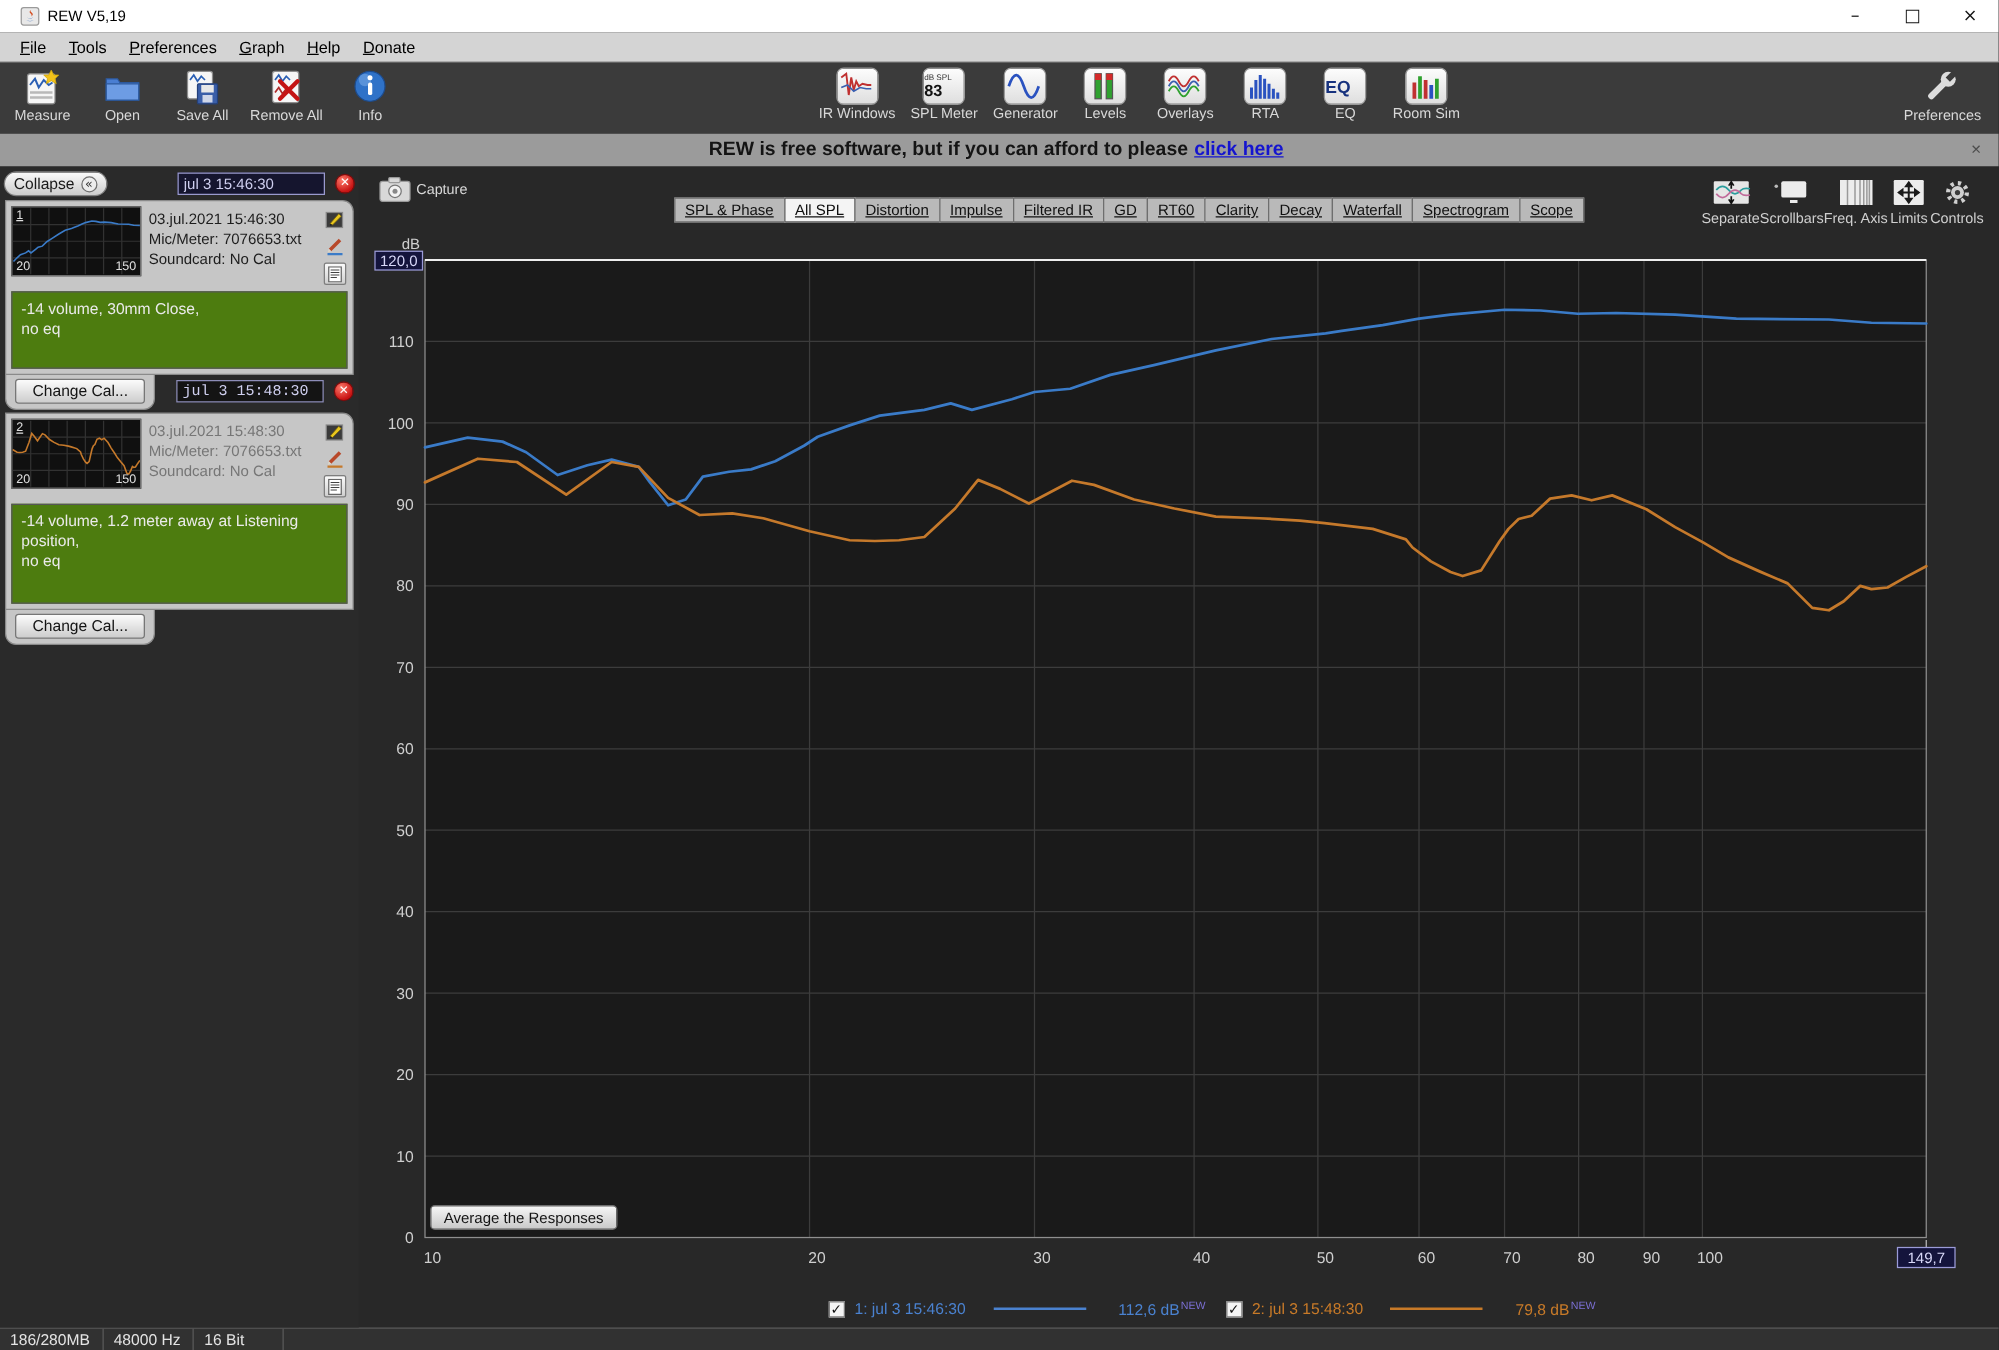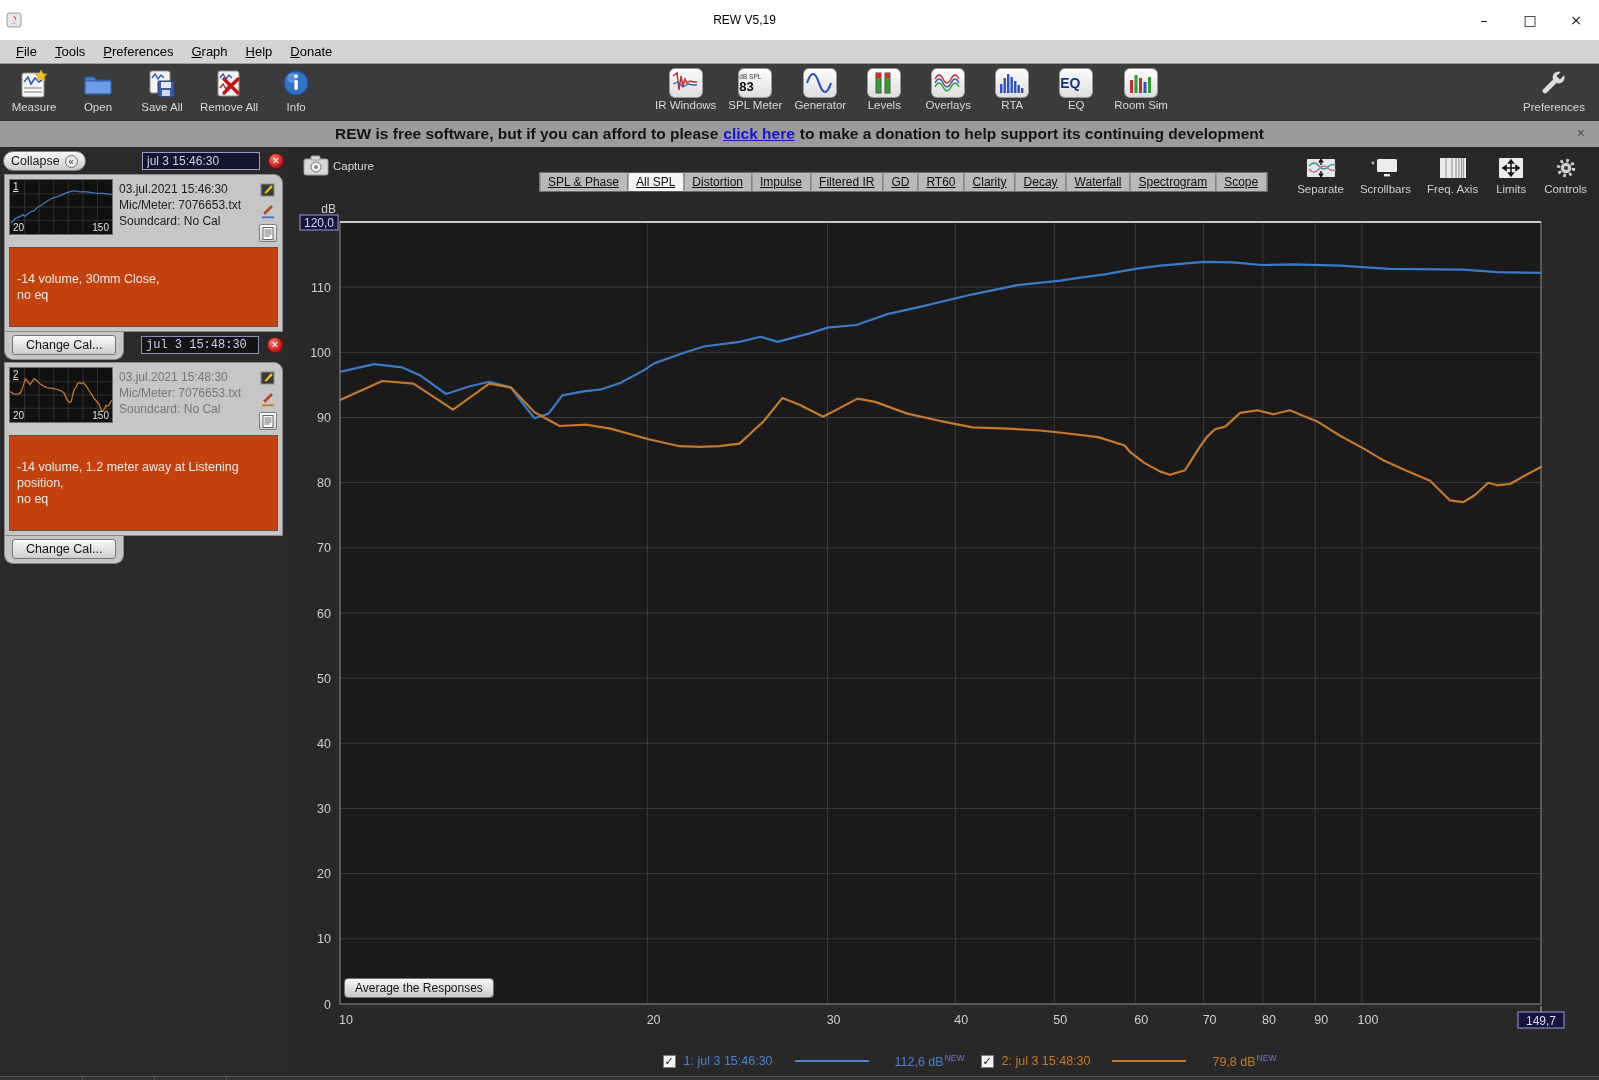--- a/index.html
+++ b/index.html
@@ -1,20 +1,20 @@
 <!DOCTYPE html>
 <html><head>
 <meta charset="utf-8">
 <style>
   * { box-sizing: border-box; margin: 0; padding: 0; }
   html,body { width:1599px; height:1080px; overflow:hidden; background:#2a2a2a;
               font-family:"Liberation Sans", sans-serif; }
 
   
-  .titlebar { height:40px; background:#ffffff; display:flex; align-items:center; padding-left:6px;text-align:center; }
+  .titlebar { height:26px; background:#ffffff; display:flex; align-items:center; padding-left:16px; }
   .titlebar .app-title { font-size:12px; color:#000; margin-left:6px; flex:1; }
   .win-controls { display:flex; height:100%; }
   .win-btn { width:46px; height:100%; display:flex; align-items:center; justify-content:center;
              font-family:"DejaVu Sans", sans-serif; font-size:14px; color:#111; }
 
   
   .menubar { height:24px; background:#d4d4d4; border-bottom:1px solid #9c9c9c; display:flex;
              align-items:center; padding-left:8px; gap:2px; }
   .menu-item { font-size:13px; color:#000; padding:2px 8px; }
   .menu-item::first-letter { text-decoration: underline; }
@@ -64,41 +64,41 @@
   .thumb-wrap { position:relative; width:104px; height:56px; background:#101010; border:1px solid #6f6f6f; flex:none; }
   .thumb-label { position:absolute; color:#e0e0e0; font-size:10px; line-height:11px; }
   .thumb-idx { top:1px; left:3px; text-decoration:underline; }
   .thumb-xmin { bottom:1px; left:3px; }
   .thumb-xmax { bottom:1px; right:3px; }
   .meas-info { flex:1; font-size:12px; color:#1d1d1d; line-height:16px; padding-top:2px; }
   .meas-card.dimmed .meas-info { color:#767676; }
   .icon-col { display:flex; flex-direction:column; gap:4px; width:20px; align-items:center; padding-top:1px; }
   .mini-btn { width:18px; height:18px; display:flex; align-items:center; justify-content:center; }
   .mini-raised { background:linear-gradient(#fafafa,#cfcfcf); border:1px solid #7e7e7e; border-radius:2px; }
-  .notes-box { background:#c2410c; border:1px solid #565656; color:#eaeaea; font-size:12.5px; line-height:16px;
-               padding:23px 7px; margin-top:5px; min-height:62px; }
+  .notes-box { background:#4d7c0f; border:1px solid #565656; color:#eaeaea; font-size:12.5px; line-height:16px;
+               padding:5px 7px; margin-top:5px; min-height:62px; }
   .notes-box.tall { min-height:80px; }
   .footer-row { display:flex; align-items:flex-start; margin:0 1px 2px 1px; }
   .footer-tab { background:#c6c6c6; border:1px solid #8a8a8a; border-top:none;
                 border-radius:0 0 9px 9px; padding:3px 7px 4px 7px; }
   .changecal-btn { background:linear-gradient(#fbfbfb,#cdcdcd); border:1px solid #767676; border-radius:3px;
                    font-size:12.5px; color:#141414; padding:2px 13px; font-family:"Liberation Sans",sans-serif; }
   .footer-row .title-input { margin-left:12px; margin-top:4px;font-family:Liberation Mono, monospace; }
   .footer-row .delete-btn { margin-top:5px; }
 
   
   .graph-panel { flex:1; position:relative; }
   .graph-header { position:relative; height:64px; }
   .capture-btn { position:absolute; left:14px; top:6px; display:flex; align-items:center;
                  gap:2px; color:#d8d8d8; font-size:11.5px; }
   .tab-strip { position:absolute; left:47%; top:25px; transform:translateX(-50%); display:flex; }
   .gtab { background:#b9b9b9; border:1px solid #6e6e6e; margin-left:-1px; padding:2px 8px; font-size:12px;
           color:#101010; white-space:nowrap;text-decoration:underline; }
   .gtab.active { background:#f4f4f4; position:relative; z-index:2; border-color:#5a5a5a; }
-  .tool-strip { position:absolute; right:12px; top:8px; display:flex; gap:16px; }
+  .tool-strip { position:absolute; right:12px; top:8px; display:flex; gap:0; }
   .tool-btn { display:flex; flex-direction:column; align-items:center; gap:2px; color:#cfcfcf; font-size:11.5px; }
 
   .chart-wrap { position:relative; height:837px; }
   .chart-wrap svg { position:absolute; left:0; top:0; overflow:visible; }
   .avg-btn { position:absolute; left:57px; top:767px; background:linear-gradient(#f6f6f6,#c9c9c9);
              border:1px solid #6f6f6f; border-radius:4px; font-size:12px; color:#141414; padding:2px 10px;
              font-family:"Liberation Sans",sans-serif; }
 
   .legend-row { height:26px; display:flex; align-items:center; justify-content:center; gap:16px; padding-left:53px; }
   .legend-entry { display:flex; align-items:center; font-size:12.5px; }
@@ -283,21 +283,20 @@
         </g>
       </svg>
       <span class="tb-label">Preferences</span>
     </div>
   </div>
 </div>
 
 <div class="banner">
   <span>REW is free software, but if you can afford to please</span>
   <a href="#">click here</a>
-  <span>to make a donation to help support its continuing development</span>
   <span class="banner-close">×</span>
 </div>
 
 <div class="main">
 
   <div class="sidebar">
 
     <div class="title-row">
       <button class="collapse-btn">
         <span>Collapse</span>

